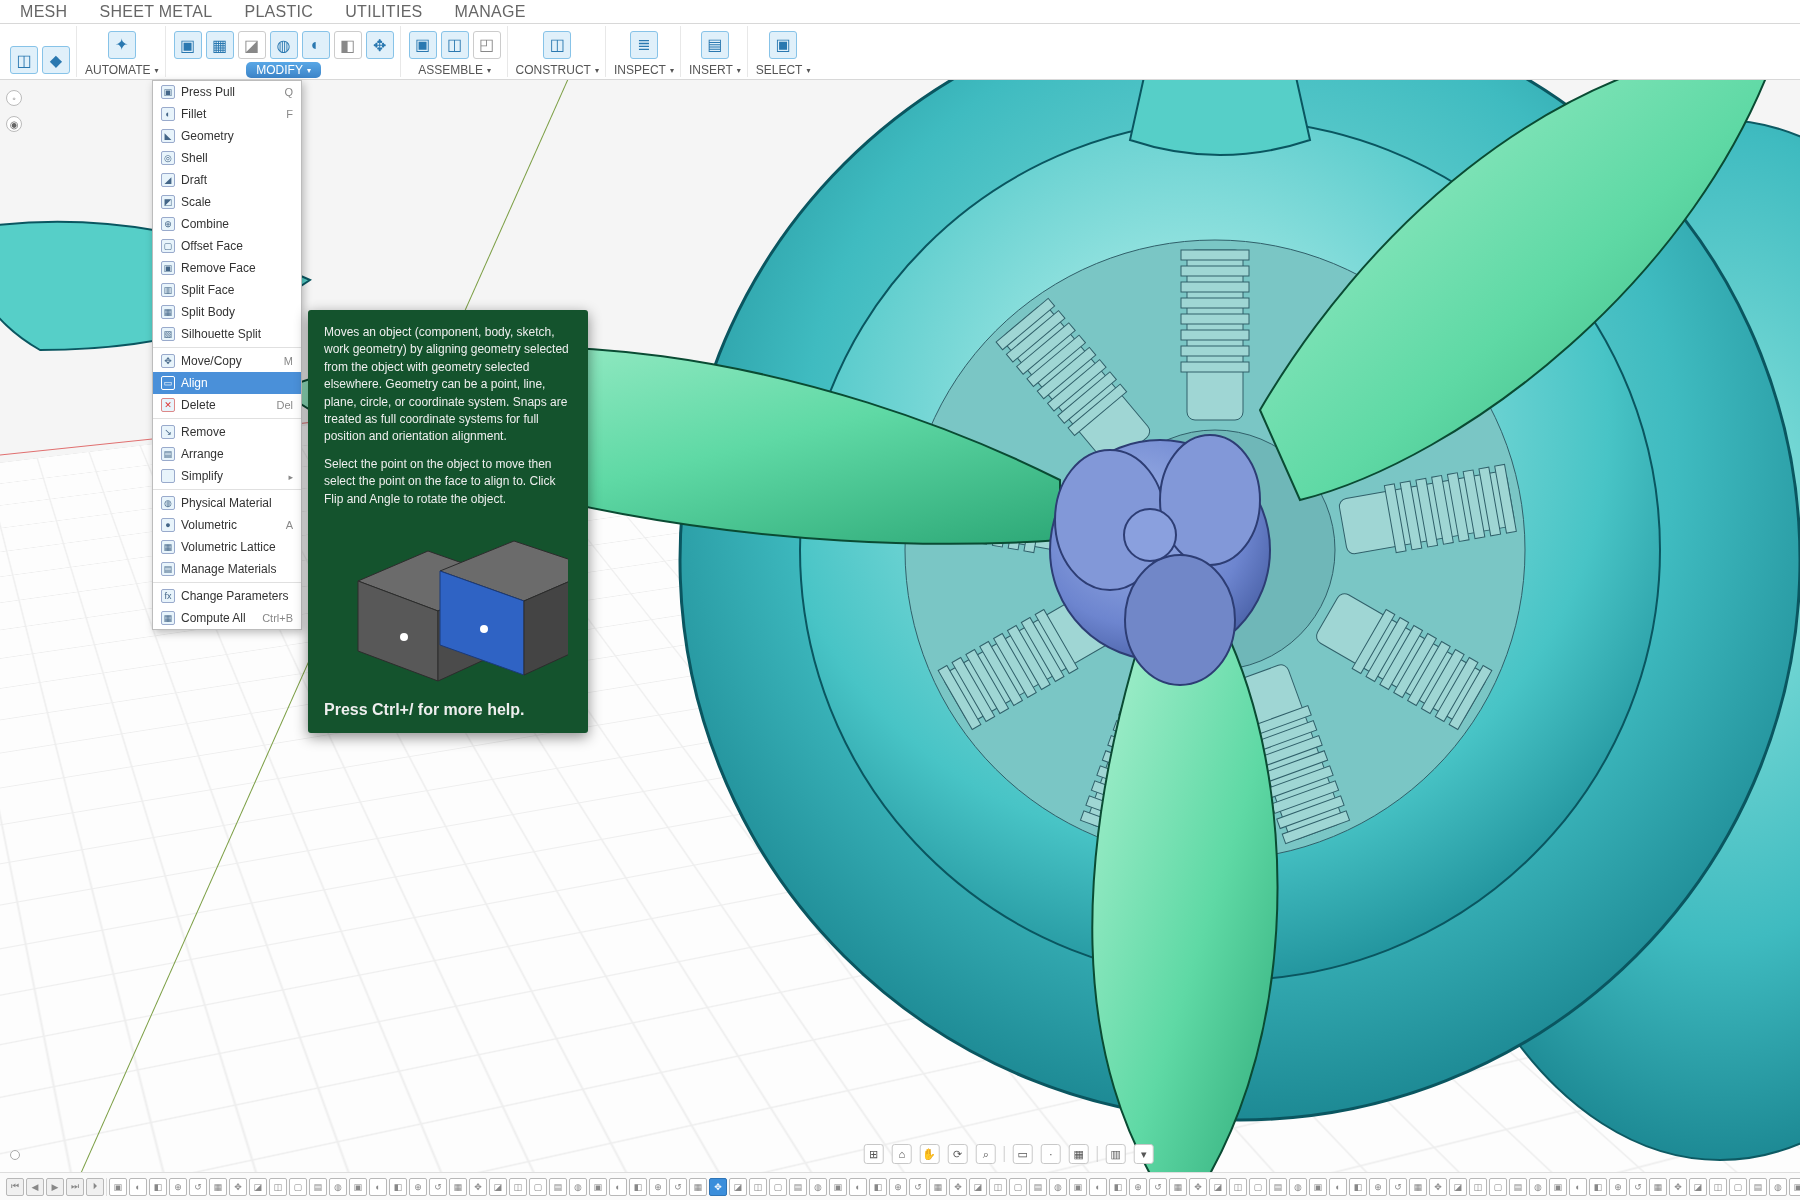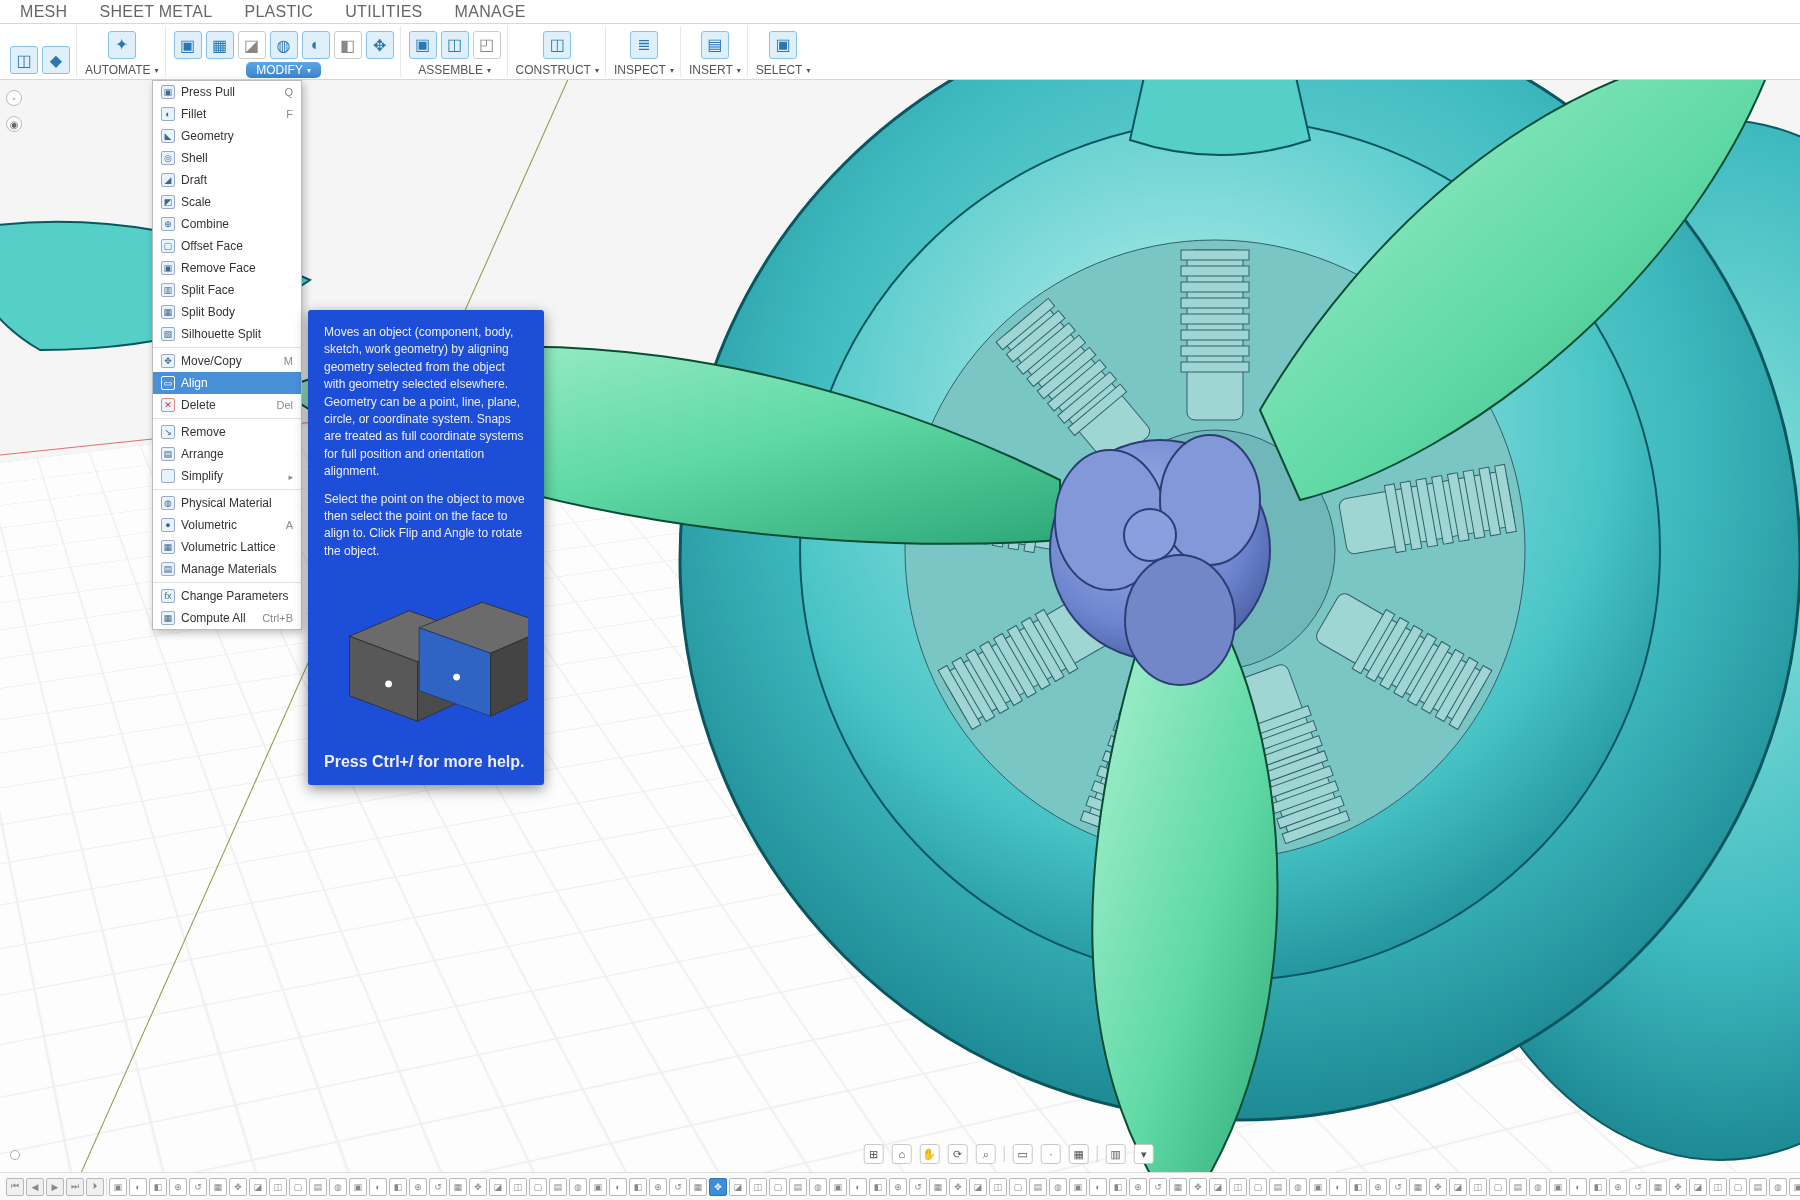--- a/index.html
+++ b/index.html
@@ -51,22 +51,22 @@
                   background:#e8f4fb; border-radius:2px; flex:0 0 14px;
                   font-size:9px; display:flex; align-items:center;
                   justify-content:center; color:#468; }
   .dd-item.selected .ico { border-color:#fff; color:#fff; background:transparent;}
   .dd-item .lbl { flex:1; white-space:nowrap; }
   .dd-item .sc { font-size:11px; color:#888; }
   .dd-item .sub::after { content:"▸"; font-size:9px; color:#888; }
   .dd-sep { height:1px; background:#e0e0e0; margin:2px 0; }
 
   
-  .tooltip { position:absolute; top:310px; left:308px; width:236px;
-             background:#1d4ed8; color:#eee; font-size:12px; line-height:1.45;
+  .tooltip { position:absolute; top:310px; left:308px; width:280px;
+             background:#14532d; color:#eee; font-size:12px; line-height:1.45;
              border-radius:3px; padding:14px 16px 12px 16px;
              box-shadow:0 4px 14px rgba(0,0,0,.45); }
   .tooltip p { margin-bottom:10px; }
   .tooltip .illus { width:100%; height:170px; margin:6px 0 10px 0;
                     display:flex; align-items:center; justify-content:center;
                     position:relative; }
   .tooltip .help { font-weight:600; font-size:16px; }
 
   
   .viewport { position:absolute; top:80px; left:0; right:0; bottom:28px;

